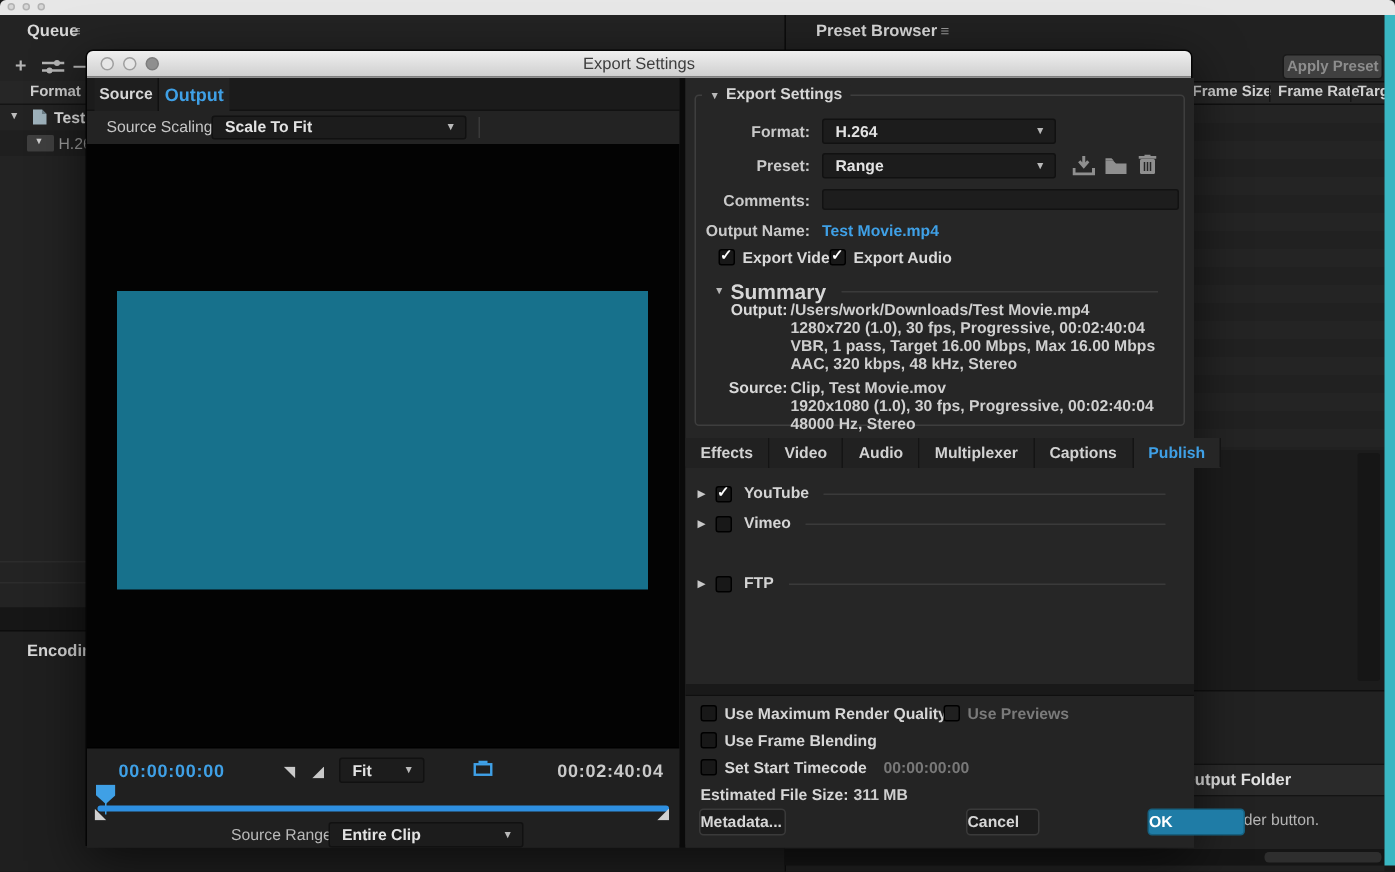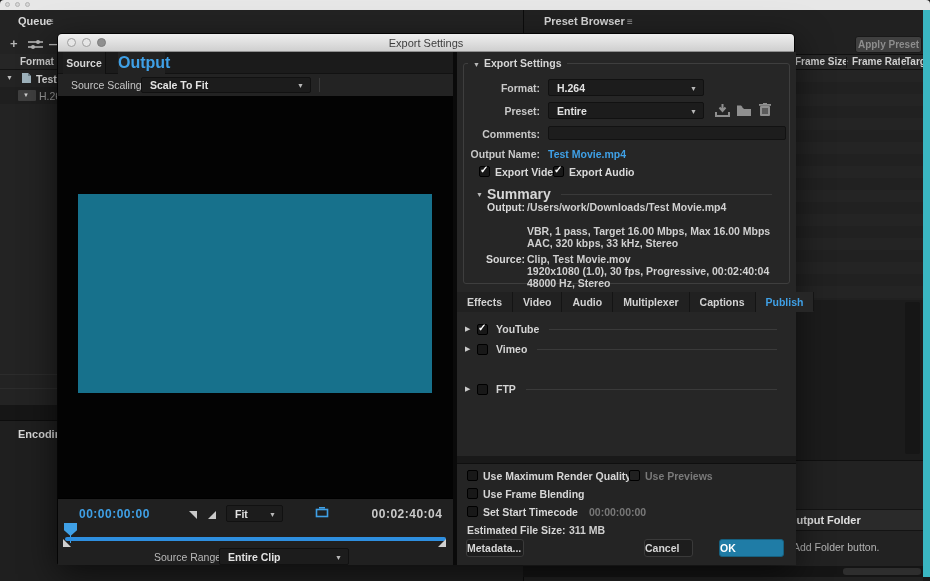--- a/index.html
+++ b/index.html
@@ -46,21 +46,21 @@
   .tl-dot { width:9px; height:9px; border-radius:50%; top:4px; }
   .tl-hollow { background:#e6e6e6; border:1px solid #9e9e9e; }
   .tl-solid { background:#8f8f8f; border:1px solid #7d7d7d; }
   .dlg-title { left:0; top:3px; width:736px; text-align:center; font-size:11px; color:#3e3e3e; }
 
   .left-pane { left:0; top:18px; width:395px; height:513px; background:#232323; }
   .tab-row { left:0; top:0; width:395px; height:22px; background:#1b1b1b; border-bottom:1px solid #121212; }
   .src-tab { left:5px; top:0; width:43px; height:22px; background:#1e1e1e; border-right:1px solid #101010;
     color:#d6d6d6; font-size:10.5px; font-weight:bold; text-align:center; line-height:22px; }
   .out-tab { left:48px; top:0; width:47px; height:22px; background:#232323;
-    color:#3fa0e6; font-size:16px; font-weight:bold; text-align:center; line-height:22px;margin-left:12px; }
+    color:#3fa0e6; font-size:12px; font-weight:bold; text-align:center; line-height:22px; }
   .scaling-row { left:0; top:22px; width:395px; height:22px; background:#232323; }
   .lbl { font-size:10.5px; color:#c6c6c6; }
   .dd { background:#1c1c1c; border:1px solid #111; border-radius:2px; }
   .dd-label { position:absolute; left:8px; top:50%; transform:translateY(-50%);
     font-size:10.5px; font-weight:bold; color:#e3e3e3; white-space:nowrap; }
   .caret { position:absolute; right:6px; top:50%; transform:translateY(-50%); font-size:7px; color:#b9b9b9; }
   .vsep { width:1px; background:#3a3a3a; }
   .preview { left:0; top:44px; width:395px; height:402px; background:#030303; }
   .video-frame { left:20px; top:98px; width:354px; height:199px; background:#17718c; }
   .bottom-block { left:0; top:446px; width:395px; height:67px; background:#202020; border-top:1px solid #000; }
@@ -104,21 +104,21 @@
     border-radius:2px; margin-right:8px; flex:none; }
   .pub-cb .check { position:absolute; left:0; top:-3px; color:#fff; font-size:10px; font-weight:bold; }
   .pub-label { font-size:10.5px; font-weight:bold; color:#d4d4d4; white-space:nowrap; }
 
   .dark-band { left:0; top:404px; width:339px; height:7px; background:#191919; }
   .bottom-sec { left:0; top:411px; width:339px; height:102px; background:#242424; border-top:1px solid #0f0f0f; }
   .opt-label { font-size:10.5px; font-weight:bold; color:#d6d6d6; }
   .opt-dim { color:#7a7a7a; }
   .btn { position:absolute; height:18px; background:#1d1d1d; border:1px solid #3a3a3a; border-radius:3px;
     font-size:10.5px; font-weight:bold; color:#d6d6d6; text-align:left; line-height:16px; }
-  .btn-ok { background:#1f7ca6; border:1px solid #16607f; color:#fff; }
+  .btn-ok { background:#1f7ca6; border:1px solid #16607f; color:#fff;margin-left:46px; }
 
   svg { display:block; }
 </style>
 </head>
 <body>
 
 <div id="screen">
 
   <div class="abs mac-bar">
     <div class="abs mac-dot" style="left:5px"></div>
@@ -260,21 +260,21 @@
         <span class="abs legend"><span class="disc">▼</span><span>Export Settings</span></span>
 
         <span class="flabel" style="left:0;top:18px">Format:</span>
         <div class="abs dd" style="left:84px;top:15px;width:156px;height:17px">
           <span class="dd-label">H.264</span>
           <span class="caret">▼</span>
         </div>
 
         <span class="flabel" style="left:0;top:41px">Preset:</span>
         <div class="abs dd" style="left:84px;top:38px;width:156px;height:17px">
-          <span class="dd-label">Entire</span>
+          <span class="dd-label">Range</span>
           <span class="caret">▼</span>
         </div>
         <span class="abs" style="left:251px;top:39px">
           <svg width="15" height="14">
               <path d="M7.5 1 v6 M4.5 4.5 L7.5 8 L10.5 4.5" stroke="#8f8f8f" stroke-width="2" fill="none"></path>
               <path d="M1 9 v4 h13 v-4" stroke="#8f8f8f" stroke-width="2" fill="none"></path>
             </svg>
         </span>
         <span class="abs" style="left:272px;top:40px">
           <svg width="16" height="13">
@@ -311,22 +311,23 @@
         <span class="abs cb-label" style="left:105px;top:102px">Export Audio</span>
 
         <div class="abs" style="left:12px;top:122px;width:306px;display:flex;align-items:center">
           <span class="disc">▼</span>
           <span style="font-size:14px;font-weight:bold;color:#d6d6d6">Summary</span>
           <span class="hairline"></span>
         </div>
 
         <span class="sum-lbl" style="top:137px">Output:</span>
         <span class="sum-val" style="top:137px">/Users/work/Downloads/Test Movie.mp4</span>
+        <span class="sum-val" style="top:149px">1280x720 (1.0), 30 fps, Progressive, 00:02:40:04</span>
         <span class="sum-val" style="top:161px">VBR, 1 pass, Target 16.00 Mbps, Max 16.00 Mbps</span>
-        <span class="sum-val" style="top:173px">AAC, 320 kbps, 33 kHz, Stereo</span>
+        <span class="sum-val" style="top:173px">AAC, 320 kbps, 48 kHz, Stereo</span>
 
         <span class="sum-lbl" style="top:189px">Source:</span>
         <span class="sum-val" style="top:189px">Clip, Test Movie.mov</span>
         <span class="sum-val" style="top:201px">1920x1080 (1.0), 30 fps, Progressive, 00:02:40:04</span>
         <span class="sum-val" style="top:213px">48000 Hz, Stereo</span>
       </div>
 
       <div class="abs settings-tabs">
         <div class="stab">Effects</div>
         <div class="stab">Video</div>

